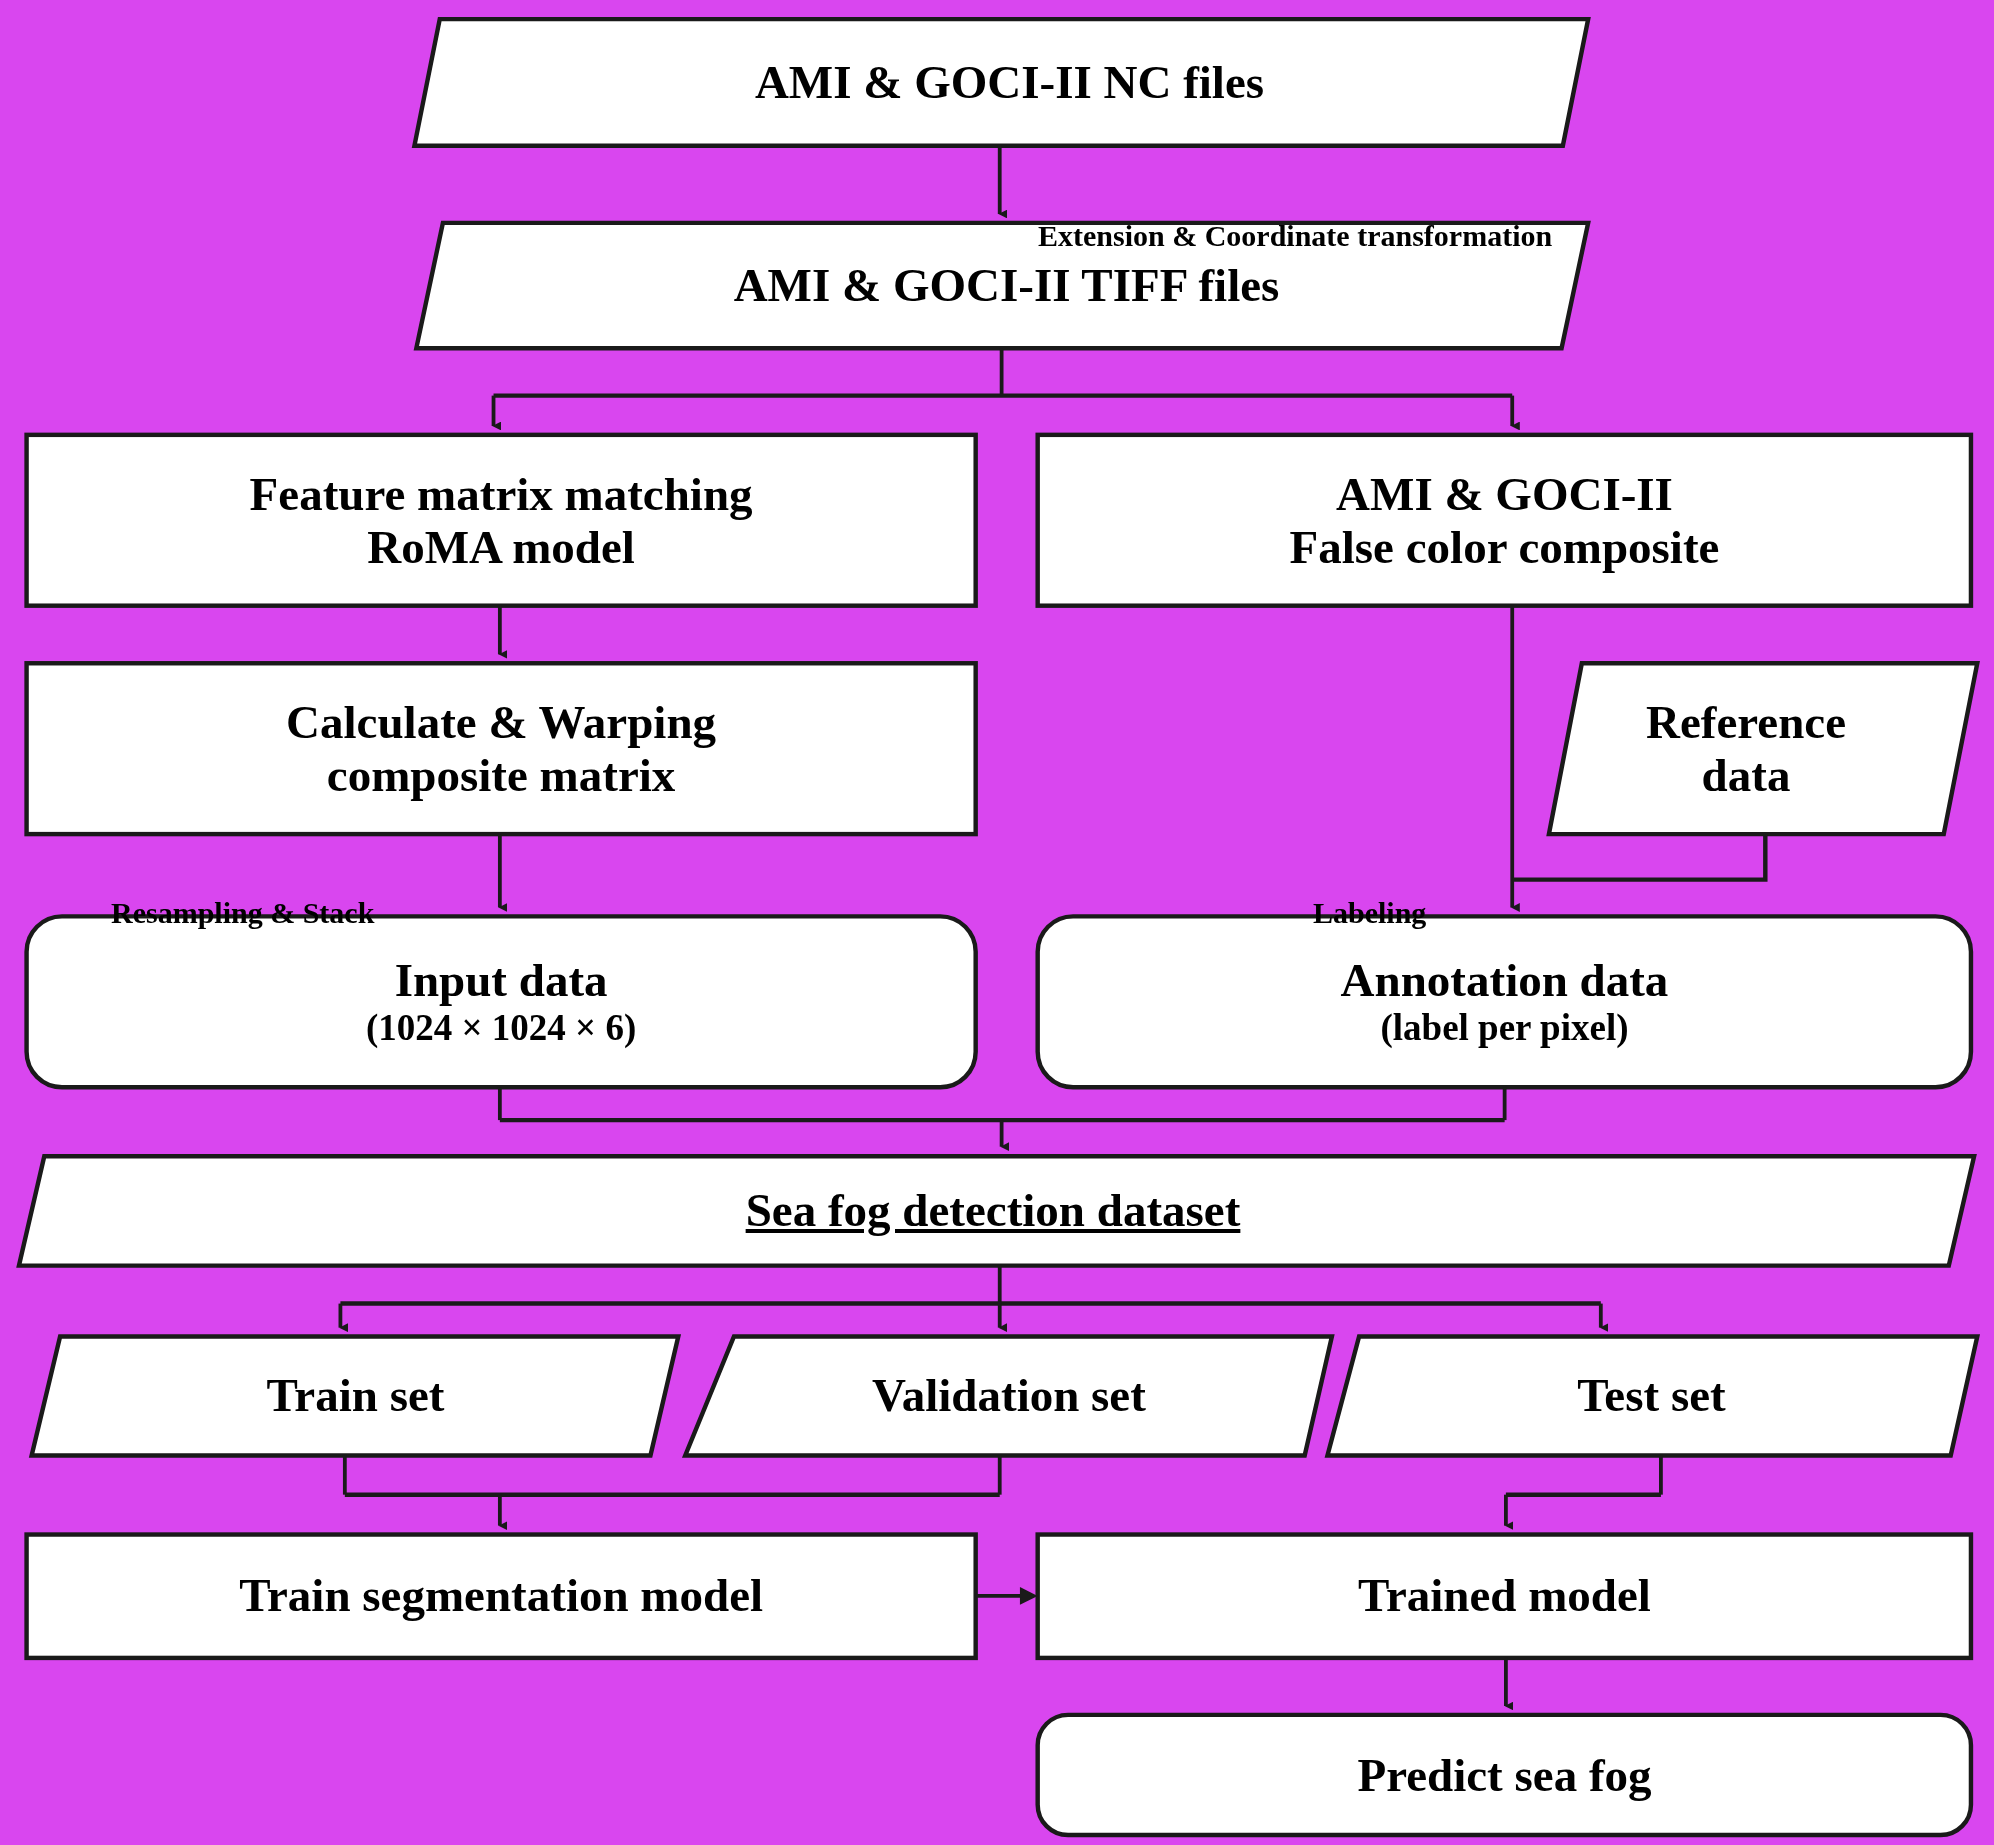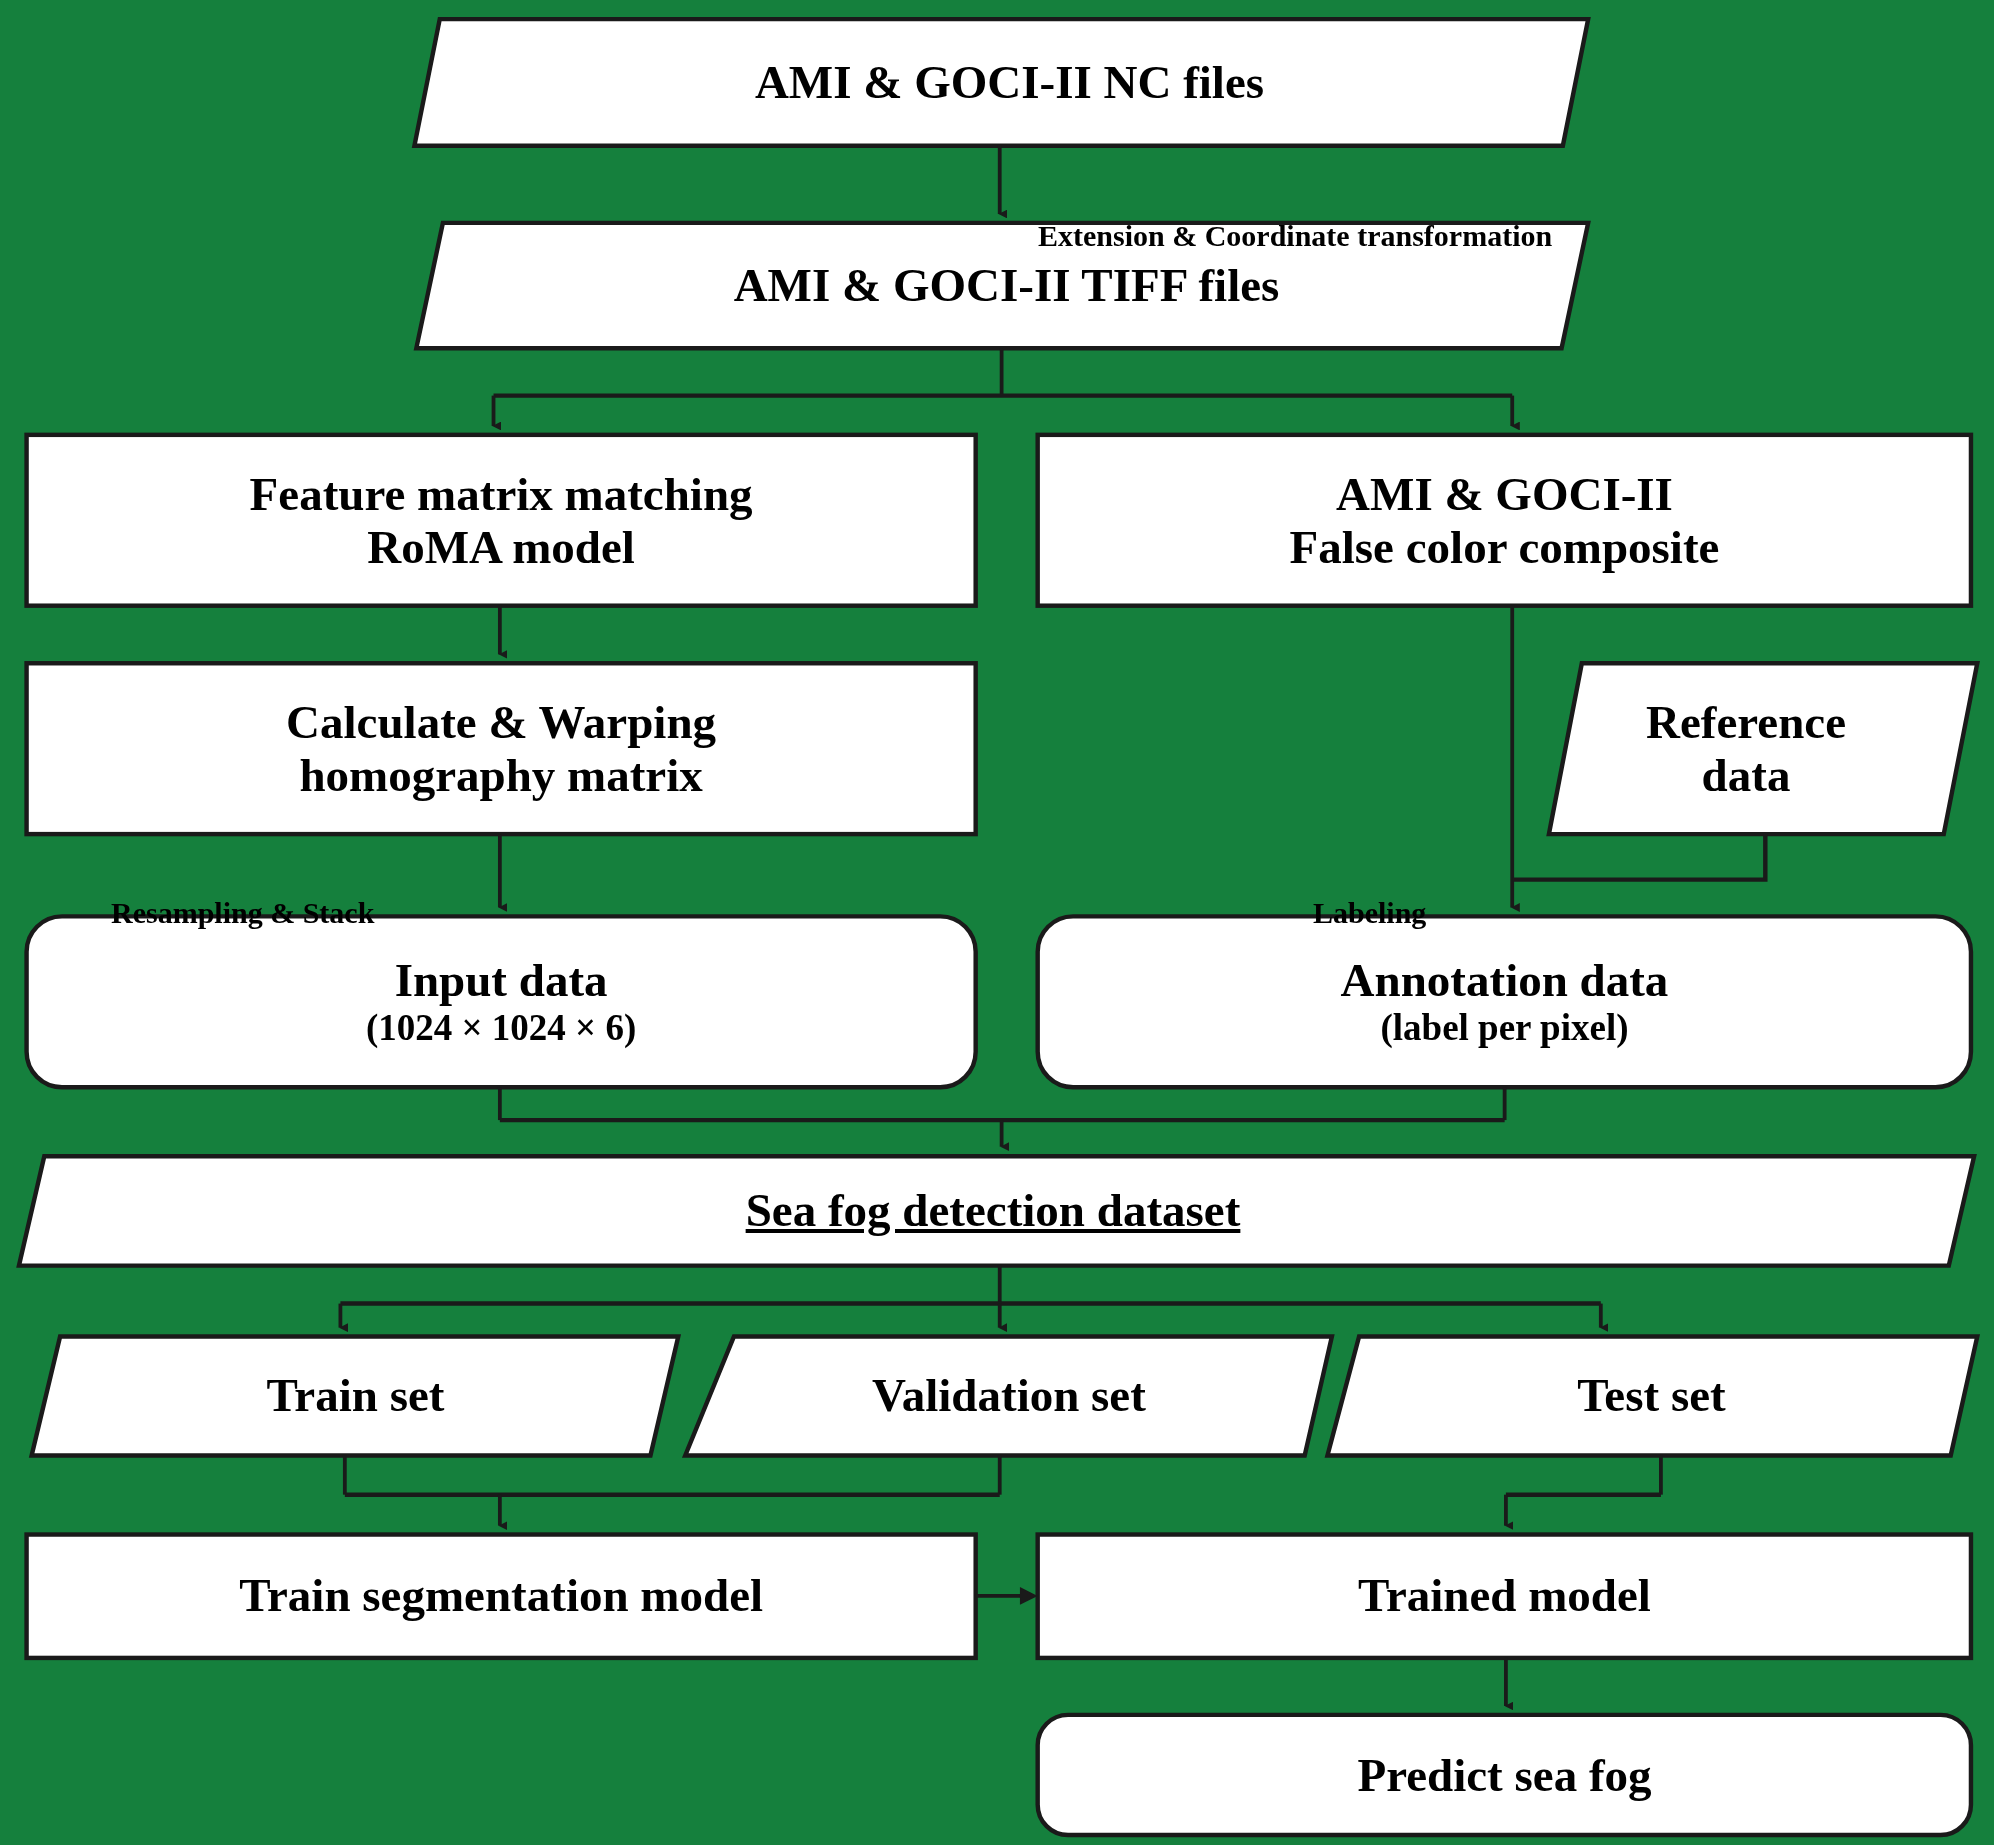--- a/index.html
+++ b/index.html
@@ -1,17 +1,17 @@
 <!DOCTYPE html>
 <html style="font-size:10px"><head>
 <meta charset="utf-8">
 <style>
   html,body{margin:0;padding:0;background:#ffffff;}
   body{font-family:"Liberation Serif", serif;}
-  #stage{position:relative;width:1995px;height:1846px;background:#15803d;overflow:hidden;}
+  #stage{position:relative;width:1995px;height:1846px;background:#d946ef;overflow:hidden;}
   svg{position:absolute;left:0;top:0;width:1995px;height:1846px;}
   .shape{fill:#ffffff;stroke:#1a1a1a;stroke-width:7;}
   .conn{stroke:#1a1a1a;stroke-width:7;fill:none;}
   .conn-thin{stroke:#1a1a1a;stroke-width:6;fill:none;}
   .arrowhead{fill:#1a1a1a;stroke:none;}
   .lbl{position:absolute;text-align:center;color:#000;line-height:1.12;
        font-family:"Liberation Serif", serif;font-weight:bold;
        display:flex;flex-direction:column;align-items:center;justify-content:center;
        pointer-events:none;}
   .t-big{font-size:47px;}
@@ -117,21 +117,21 @@
     <span>RoMA model</span>
   </div>
 
   <div class="lbl t-big" style="left:1038px;top:435px;width:933px;height:171px;">
     <span>AMI &amp; GOCI-II</span>
     <span>False color composite</span>
   </div>
 
   <div class="lbl t-big" style="left:26.6px;top:663px;width:949px;height:171px;">
     <span>Calculate &amp; Warping</span>
-    <span>homography matrix</span>
+    <span>composite matrix</span>
   </div>
 
   <div class="lbl t-big" style="left:1550px;top:663px;width:392px;height:171px;">
     <span>Reference</span>
     <span>data</span>
   </div>
 
   <div class="edge-lbl" style="left:111px;top:848px;">Resampling &amp; Stack</div>
 
   <div class="edge-lbl" style="left:1313px;top:848px;">Labeling</div>

